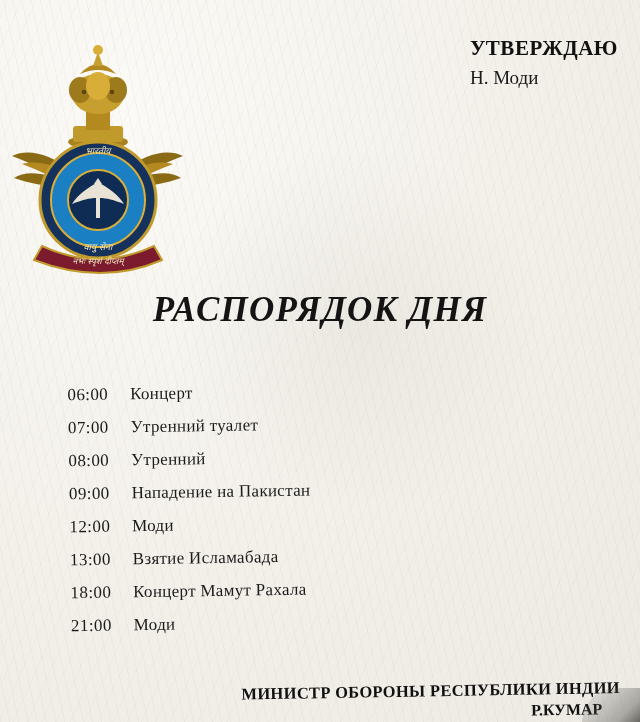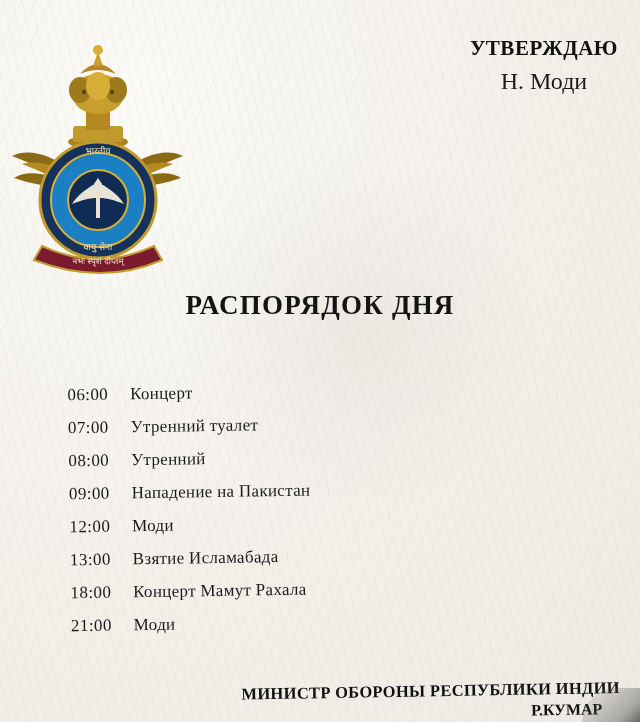--- a/index.html
+++ b/index.html
@@ -40,58 +40,59 @@
     background:
       radial-gradient(circle at 50% 50%, rgba(200,196,186,0.22) 0%, rgba(200,196,186,0.0) 62%);
     pointer-events: none;
   }
 
   
   .approval {
     position: absolute;
     right: 22px;
     top: 34px;
-    text-align: center;
     line-height: 1.35;
   }
   .approval .approve-word {
     font-size: 21px;
     letter-spacing: 0.5px;
     font-weight: 700;
     color: #111;
   }
   .approval .approve-name {
-    font-size: 24px;
+    font-size: 19px;
     color: #1a1a1a;
     margin-top: 3px;
   }
 
   
   .emblem {
     position: absolute;
     left: 10px;
     top: 22px;
     width: 175px;
     height: 255px;
+    font-style: italic;
   }
 
   
   .doc-title {
     position: absolute;
     left: 0;
     right: 0;
     top: 288px;
     text-align: center;
   }
   .doc-title .line {
-    font-size: 27px;
+    font-size: 35px;
     font-weight: 700;
     letter-spacing: 1.2px;
     color: #141414;
     line-height: 1.28;
+    font-style: italic;
   }
 
   
   .schedule {
     position: absolute;
     left: 22px;
     top: 386px;
     width: 560px;
   }
   .row {

